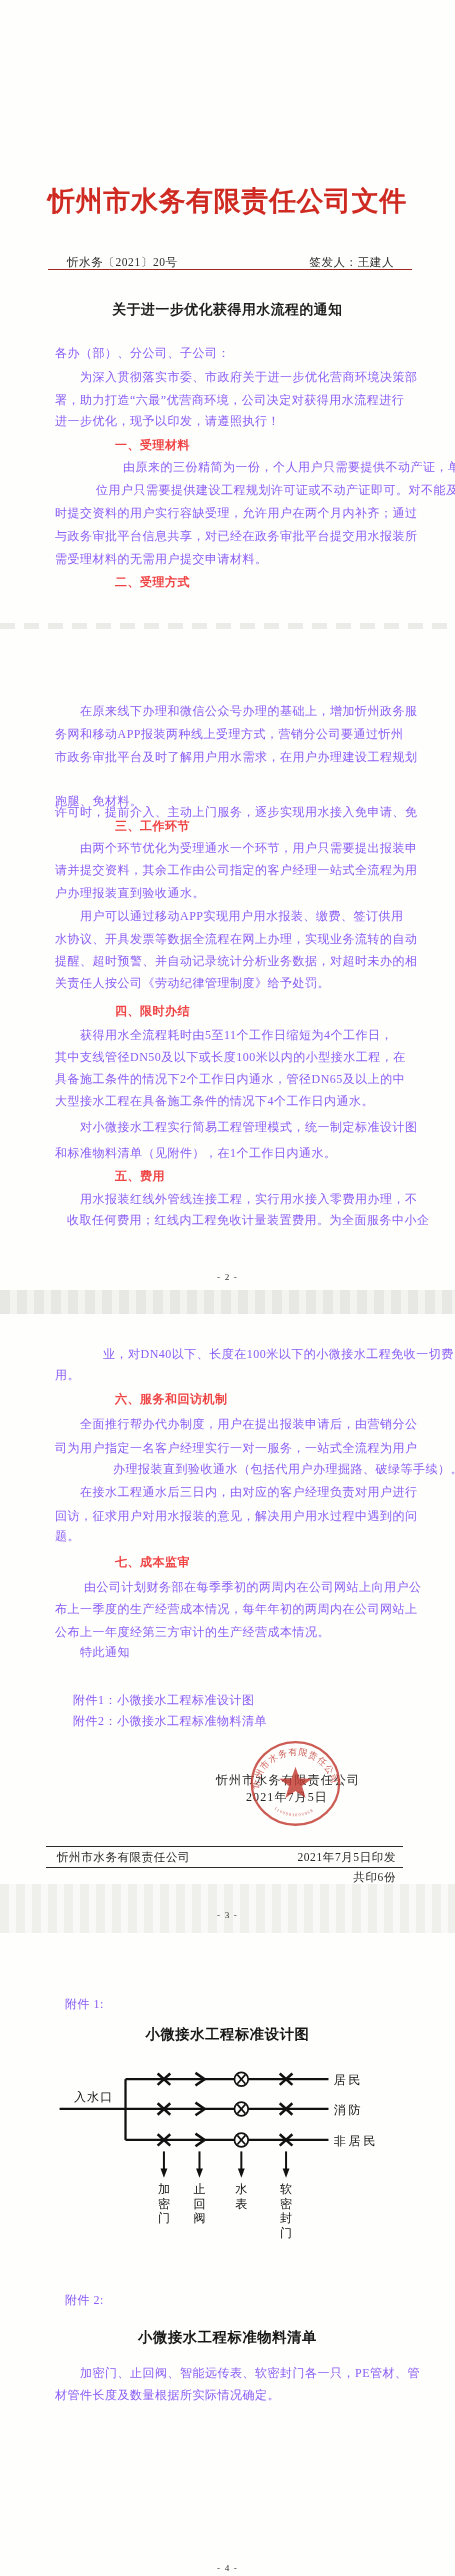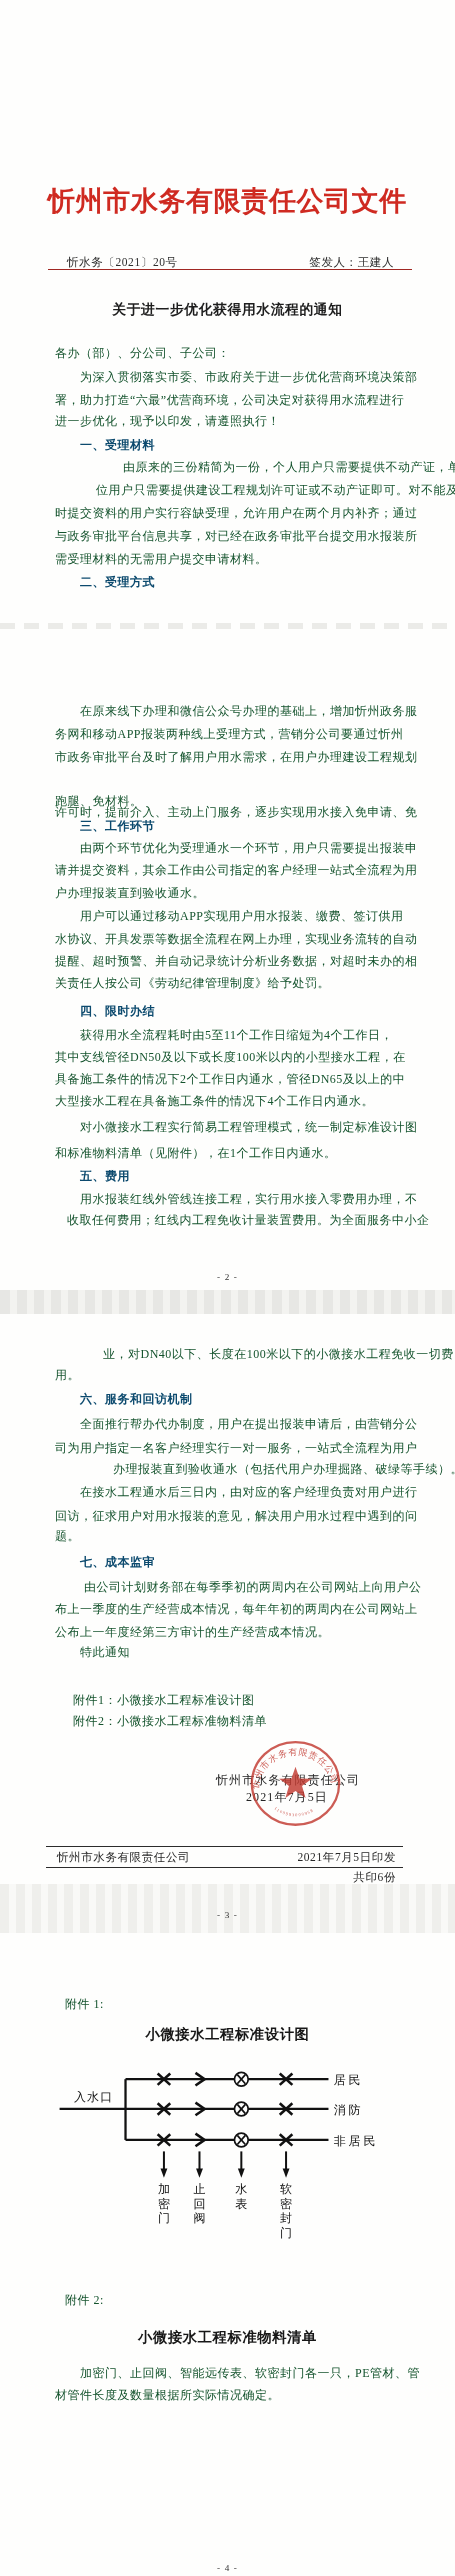--- a/index.html
+++ b/index.html
@@ -11,22 +11,22 @@
   .sep2{top:1290px;height:24px;background:repeating-linear-gradient(90deg,#e7e7e4 0 10.3px,#f3f3f0 10.3px 17px);}
   .sep3{top:1884px;height:49px;background:repeating-linear-gradient(90deg,#efefec 0 9.2px,#f9f9f7 9.2px 16px);}
   .red-header{position:absolute;top:183px;left:0;width:100%;text-align:center;
       font-weight:bold;font-size:27px;line-height:36px;color:#cf2a21;letter-spacing:0.6px;white-space:nowrap;}
   .docnum-row{position:absolute;top:255px;left:0;width:100%;font-size:11.5px;color:#2e2e2e;}
   .docnum{position:absolute;left:67px;top:0;letter-spacing:0.6px;}
   .issuer{position:absolute;right:61px;top:0;letter-spacing:0.6px;}
   .red-rule{position:absolute;top:269px;left:48px;width:364px;height:0;border-top:1.4px solid #a02722;}
   .doc-title{position:absolute;top:301px;left:0;width:100%;text-align:center;font-size:13.8px;font-weight:bold;
       font-family:"Liberation Sans","DejaVu Sans",sans-serif;color:#1e1e1e;letter-spacing:0.6px;}
-  .line{position:absolute;font-size:12px;color:#14532d;letter-spacing:0.5px;white-space:nowrap;line-height:15px;}
-  .line.b{font-family:"Liberation Sans","DejaVu Sans",sans-serif;font-weight:bold;color:#0c4a6e;}
+  .line{position:absolute;font-size:12px;color:#8b5cf6;letter-spacing:0.5px;white-space:nowrap;line-height:15px;}
+  .line.b{font-family:"Liberation Sans","DejaVu Sans",sans-serif;font-weight:bold;color:#ef4444;margin-left:35px;}
   .line.center{left:0;width:100%;text-align:center;}
   .line.pagenum{font-size:9.2px;letter-spacing:1.1px;color:#333;}
   .att-title{position:absolute;left:0;width:100%;text-align:center;font-size:14.3px;font-weight:bold;
       font-family:"Liberation Sans","DejaVu Sans",sans-serif;color:#171717;letter-spacing:0.6px;}
   
   .sig{position:absolute;font-size:12px;color:#242424;letter-spacing:1.1px;white-space:nowrap;}
   
   .colo-rule{position:absolute;left:46px;width:357px;border-top:1px solid #2b2b2b;}
   .colo-text{position:absolute;font-size:11.5px;color:#282828;letter-spacing:0.6px;white-space:nowrap;}
   svg text{font-family:"Liberation Serif","DejaVu Serif",serif;}

